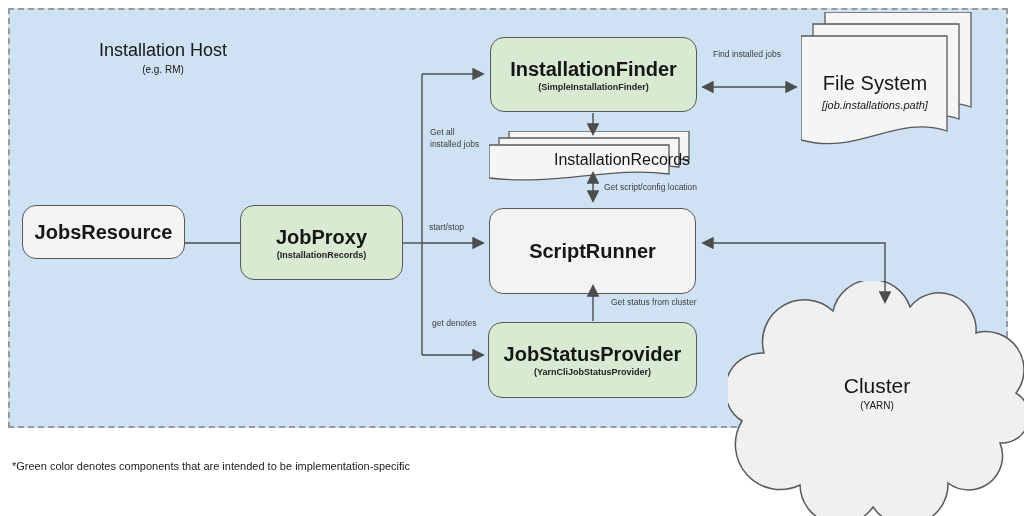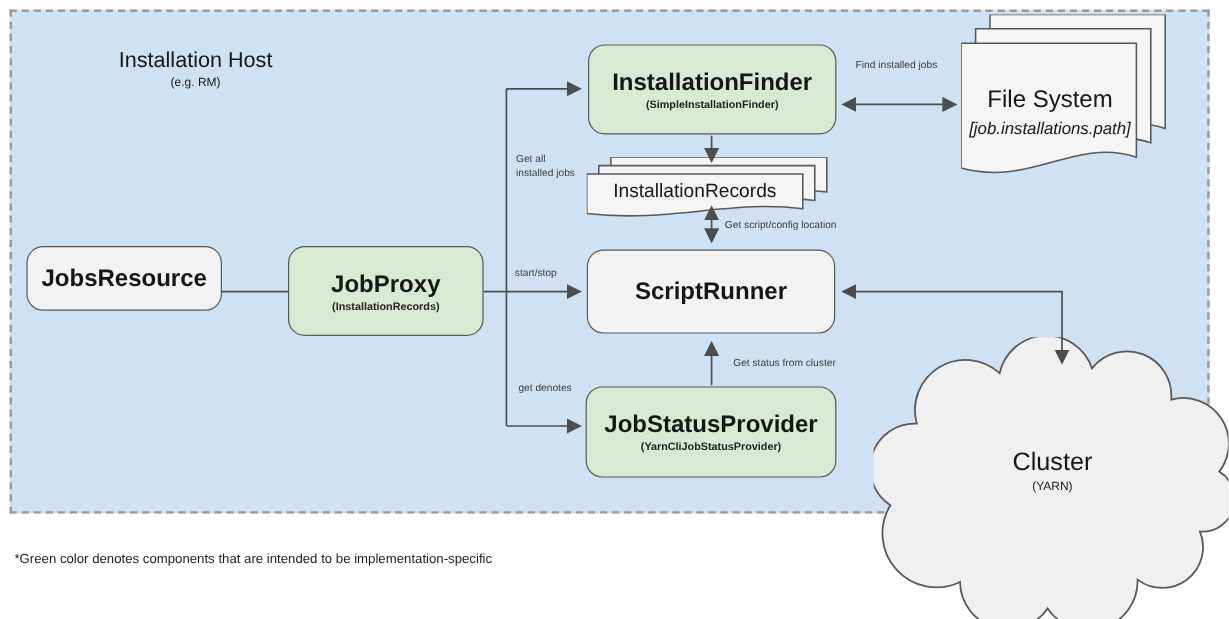--- a/index.html
+++ b/index.html
@@ -22,31 +22,31 @@
         border-radius:14px;display:flex;flex-direction:column;align-items:center;
         justify-content:center;text-align:center;font-weight:bold;}
   .node .title{font-size:20px;line-height:1.1;}
   .node .sub{font-size:9px;margin-top:2px;color:#222;}
   .gray{background:var(--neutral-fill);}
   .green{background:var(--green-fill);}
 
   #n-jobsresource{left:22px;top:205px;width:163px;height:54px;}
   #n-jobproxy{left:240px;top:205px;width:163px;height:75px;}
   #n-finder{left:490px;top:37px;width:207px;height:75px;}
-  #n-scriptrunner{left:489px;top:208px;width:207px;height:70px;}
+  #n-scriptrunner{left:489px;top:208px;width:207px;height:86px;}
   #n-jobstatus{left:488px;top:322px;width:209px;height:76px;}
 
   .abs{position:absolute;}
   .lbl{position:absolute;font-size:8.5px;line-height:1.4;color:var(--label-text);white-space:pre-line;}
 
   .doc{fill:#f5f5f5;stroke:var(--shape-border);stroke-width:1.3;}
-  .records-label{position:absolute;left:489px;top:151px;width:180px;text-align:center;font-size:16px;}
+  .records-label{position:absolute;left:489px;top:151px;width:180px;text-align:center;font-size:16px;padding-left:43px;}
   .fs-label{position:absolute;left:801px;top:72px;width:148px;text-align:center;}
   .fs-label .t{font-size:20px;}
-  .fs-label .s{font-size:14px;font-style:italic;margin-top:4px;}
+  .fs-label .s{font-size:11px;font-style:italic;margin-top:4px;}
 
   .cloud{fill:#f0f0f0;stroke:var(--shape-border);stroke-width:1.5;}
   .cluster-label{position:absolute;left:798px;top:374px;width:158px;text-align:center;}
   .cluster-label .t{font-size:21px;}
   .cluster-label .s{font-size:10px;margin-top:2px;}
 
   .edge{stroke:var(--arrow);stroke-width:1.4;fill:none;}
   #arr path{fill:var(--arrow);}
   .overlay{position:absolute;left:0;top:0;pointer-events:none;}
 

